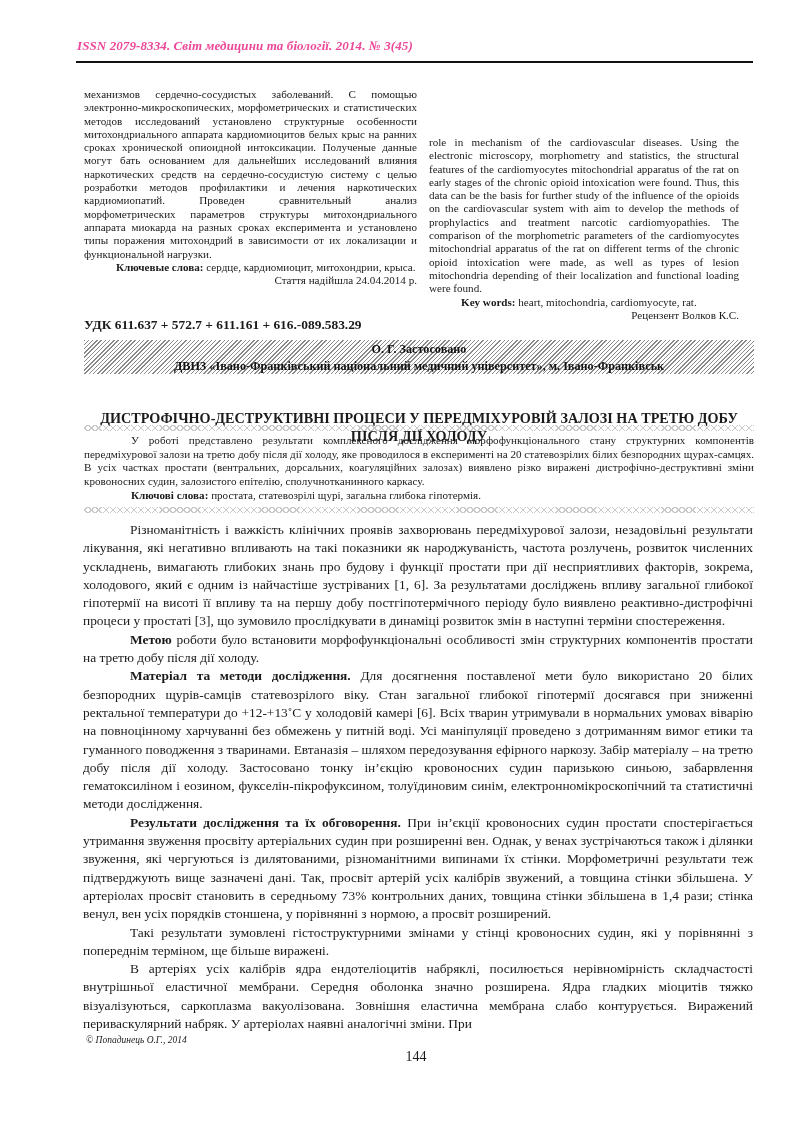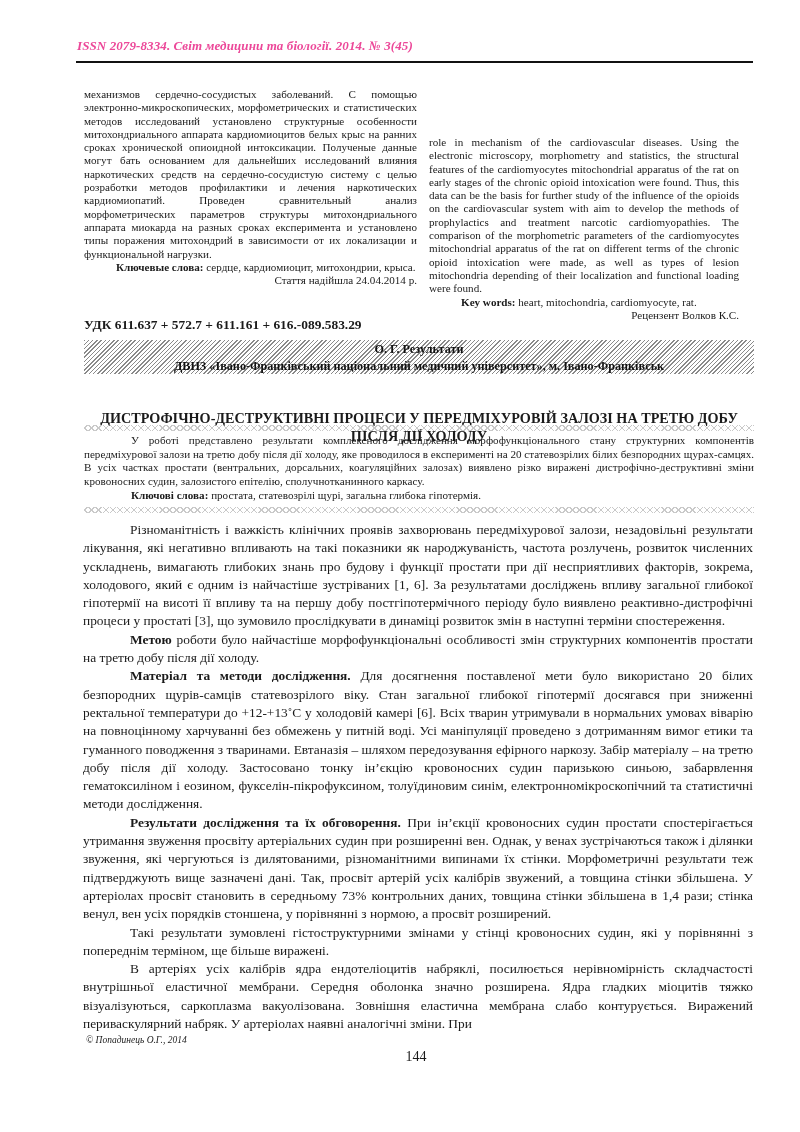--- a/index.html
+++ b/index.html
@@ -59,36 +59,36 @@
 
 <div class="col col-right">
   <p>role in mechanism of the cardiovascular diseases. Using the electronic microscopy, morphometry and statistics, the structural features of the cardiomyocytes mitochondrial apparatus of the rat on early stages of the chronic opioid intoxication were found. Thus, this data can be the basis for further study of the influence of the opioids on the cardiovascular system with aim to develop the methods of prophylactics and treatment narcotic cardiomyopathies. The comparison of the morphometric parameters of the cardiomyocytes mitochondrial apparatus of the rat on different terms of the chronic opioid intoxication were made, as well as types of lesion mitochondria depending of their localization and functional loading were found.</p>
   <p class="kw"><b>Key words:</b><span> heart, mitochondria, cardiomyocyte, rat.</span></p>
   <p class="right-align">Рецензент Волков К.С.</p>
 </div>
 
 <div class="udk">УДК 611.637 + 572.7 + 611.161 + 616.-089.583.29</div>
 
 <div class="hatch-box">
-  <div>О. Г. Результати</div>
+  <div>О. Г. Застосовано</div>
   <div>ДВНЗ «Івано-Франківський національний медичний університет», м. Івано-Франківськ</div>
 </div>
 
 <div class="title">ДИСТРОФІЧНО-ДЕСТРУКТИВНІ ПРОЦЕСИ У ПЕРЕДМІХУРОВІЙ ЗАЛОЗІ НА ТРЕТЮ ДОБУ ПІСЛЯ ДІЇ ХОЛОДУ</div>
 
 <div class="wave wave-top"></div>
 <div class="abstract">
   <p class="indent">У роботі представлено результати комплексного дослідження морфофункціонального стану структурних компонентів передміхурової залози на третю добу після дії холоду, яке проводилося в експерименті на 20 статевозрілих білих безпородних щурах-самцях. В усіх частках простати (вентральних, дорсальних, коагуляційних залозах) виявлено різко виражені дистрофічно-деструктивні зміни кровоносних судин, залозистого епітелію, сполучнотканинного каркасу.</p>
   <p class="indent"><b>Ключові слова:</b><span> простата, статевозрілі щурі, загальна глибока гіпотермія.</span></p>
 </div>
 <div class="wave wave-bottom"></div>
 
 <div class="body">
   <p><b></b><span>Різноманітність і важкість клінічних проявів захворювань передміхурової залози, незадовільні результати лікування, які негативно впливають на такі показники як народжуваність, частота розлучень, розвиток численних ускладнень, вимагають глибоких знань про будову і функції простати при дії несприятливих факторів, зокрема, холодового, який є одним із найчастіше зустріваних [1, 6]. За результатами досліджень впливу загальної глибокої гіпотермії на висоті її впливу та на першу добу постгіпотермічного періоду було виявлено реактивно-дистрофічні процеси у простаті [3], що зумовило прослідкувати в динаміці розвиток змін в наступні терміни спостереження.</span></p>
-  <p><b>Метою</b><span> роботи було найчастіше морфофункціональні особливості змін структурних компонентів простати на третю добу після дії холоду.</span></p>
+  <p><b>Метою</b><span> роботи було встановити морфофункціональні особливості змін структурних компонентів простати на третю добу після дії холоду.</span></p>
   <p><b>Матеріал та методи дослідження.</b><span> Для досягнення поставленої мети було використано 20 білих безпородних щурів-самців статевозрілого віку. Стан загальної глибокої гіпотермії досягався при зниженні ректальної температури до +12-+13˚С у холодовій камері [6]. Всіх тварин утримували в нормальних умовах віварію на повноцінному харчуванні без обмежень у питній воді. Усі маніпуляції проведено з дотриманням вимог етики та гуманного поводження з тваринами. Евтаназія – шляхом передозування ефірного наркозу. Забір матеріалу – на третю добу після дії холоду. Застосовано тонку ін’єкцію кровоносних судин паризькою синьою, забарвлення гематоксиліном і еозином, фукселін-пікрофуксином, толуїдиновим синім, електронномікроскопічний та статистичні методи дослідження.</span></p>
   <p><b>Результати дослідження та їх обговорення.</b><span> При ін’єкції кровоносних судин простати спостерігається утримання звуження просвіту артеріальних судин при розширенні вен. Однак, у венах зустрічаються також і ділянки звуження, які чергуються із дилятованими, різноманітними випинами їх стінки. Морфометричні результати теж підтверджують вище зазначені дані. Так, просвіт артерій усіх калібрів звужений, а товщина стінки збільшена. У артеріолах просвіт становить в середньому 73% контрольних даних, товщина стінки збільшена в 1,4 рази; стінка венул, вен усіх порядків стоншена, у порівнянні з нормою, а просвіт розширений.</span></p>
   <p><b></b><span>Такі результати зумовлені гістоструктурними змінами у стінці кровоносних судин, які у порівнянні з попереднім терміном, ще більше виражені.</span></p>
   <p><b></b><span>В артеріях усіх калібрів ядра ендотеліоцитів набряклі, посилюється нерівномірність складчастості внутрішньої еластичної мембрани. Середня оболонка значно розширена. Ядра гладких міоцитів тяжко візуалізуються, саркоплазма вакуолізована. Зовнішня еластична мембрана слабо контурується. Виражений периваскулярний набряк. У артеріолах наявні аналогічні зміни. При</span></p>
 </div>
 
 <div class="copyright">© Попадинець О.Г., 2014</div>
 <div class="page-num">144</div>
 
 </body></html>

